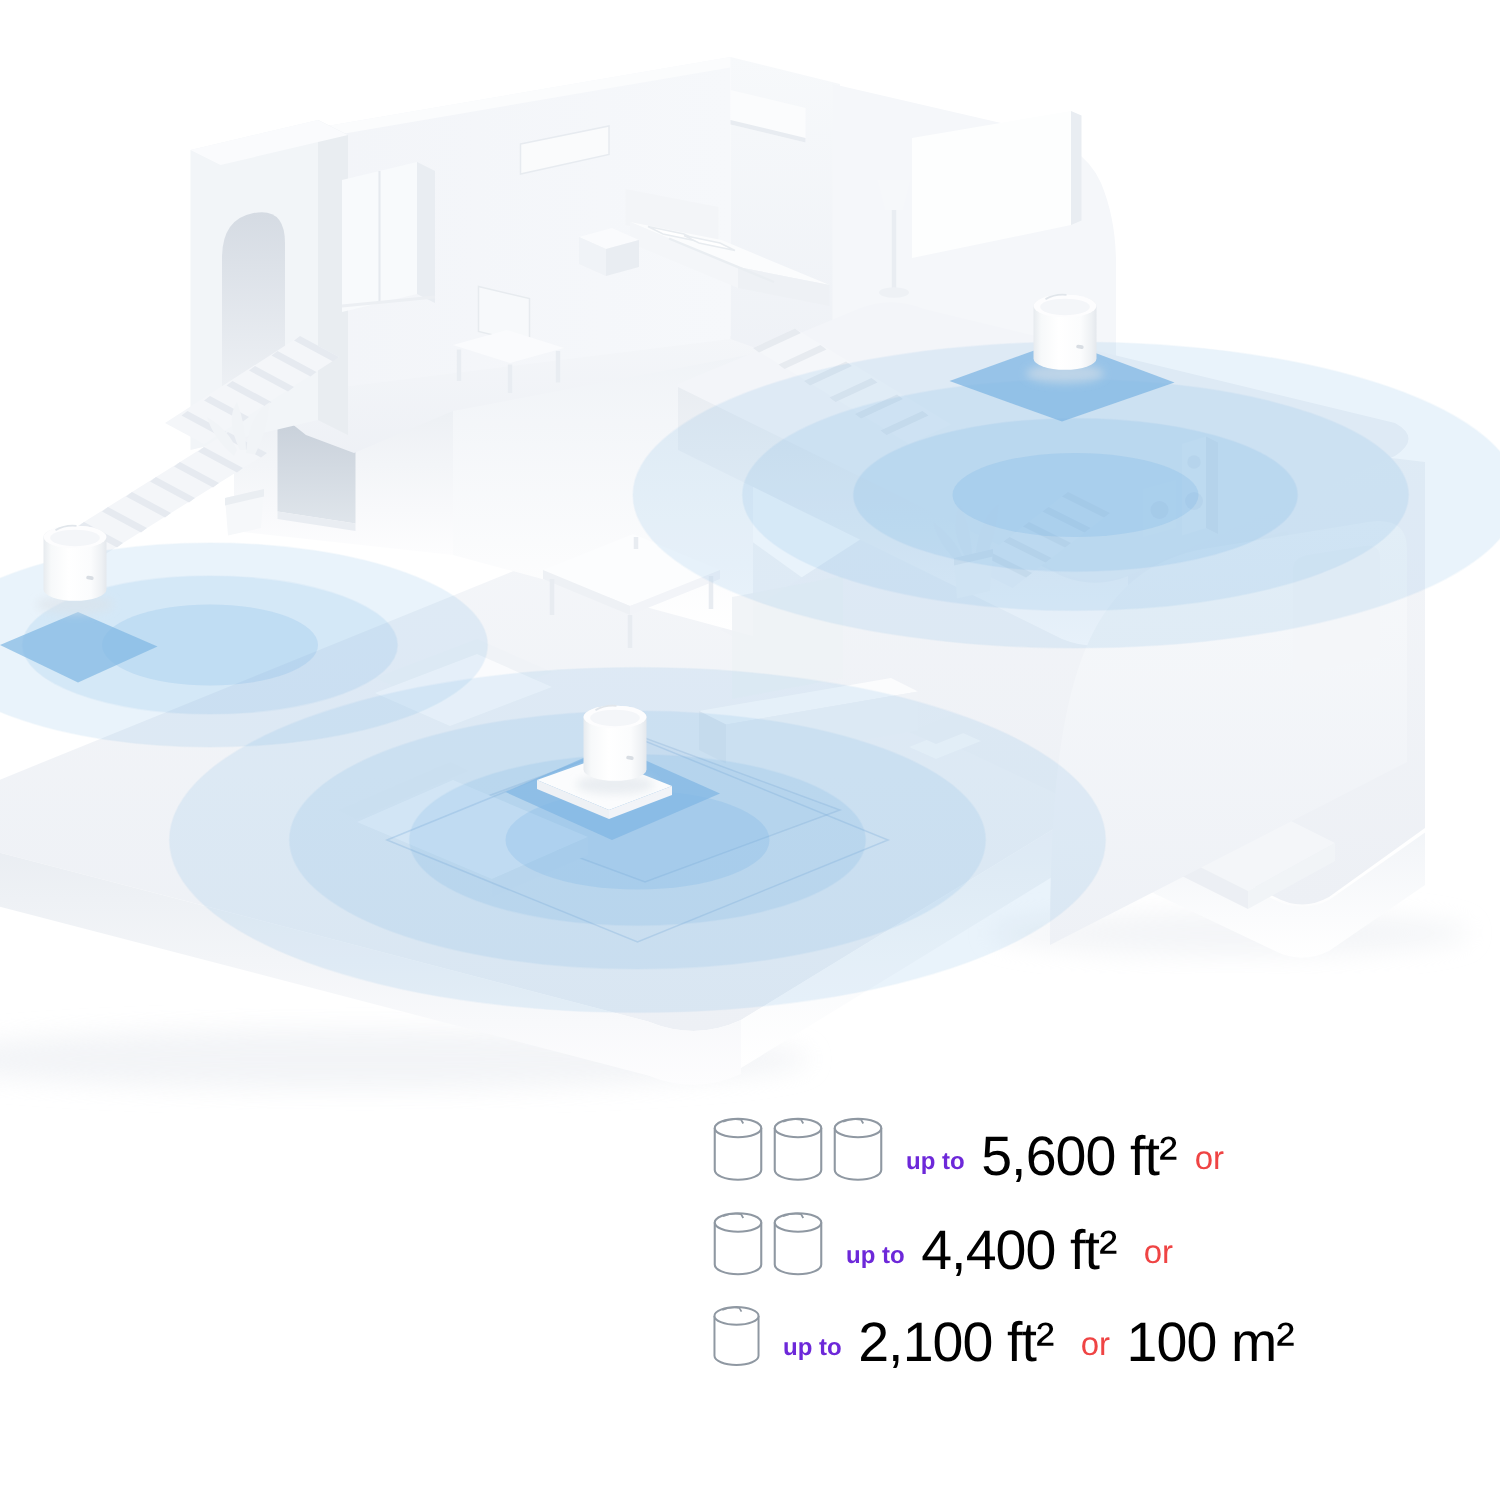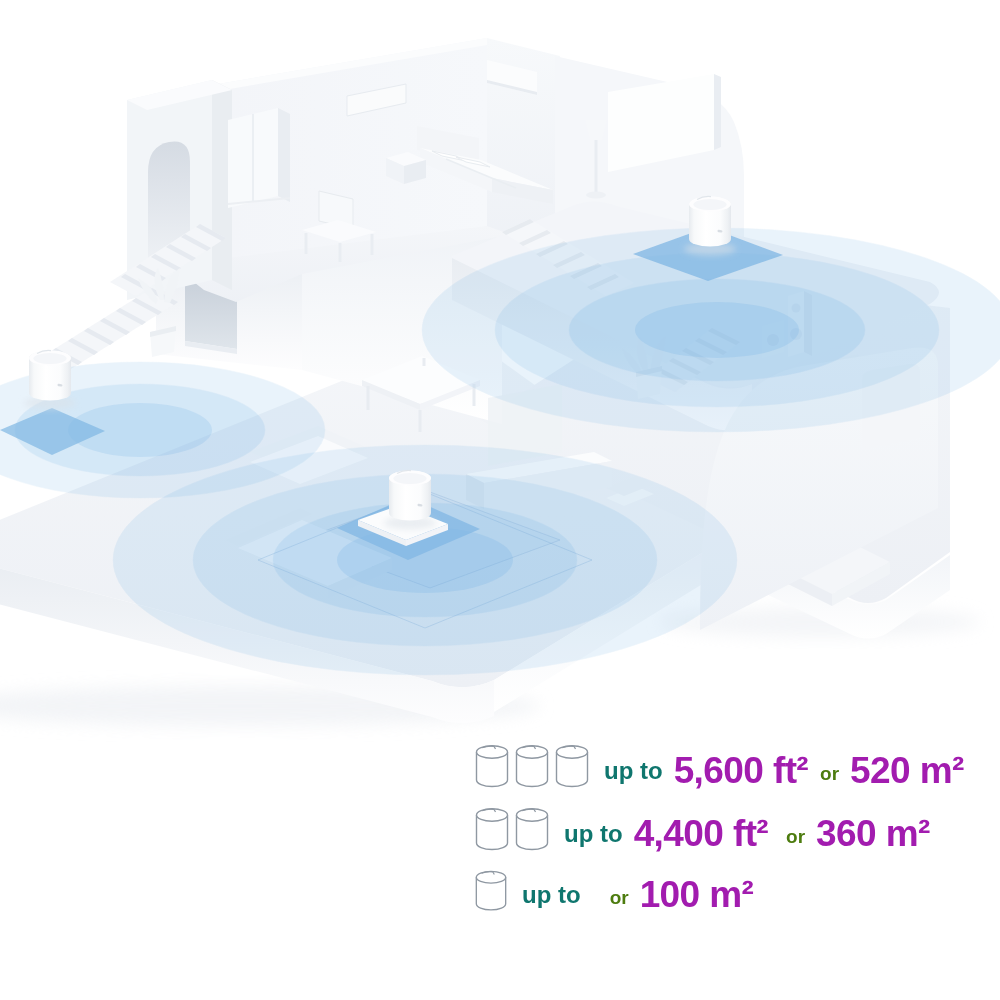--- a/index.html
+++ b/index.html
@@ -9,23 +9,23 @@
   }
   .scene-svg { position:absolute; left:0; top:0; }
   .legend { position:absolute; left:0; top:0; width:1000px; height:1000px; pointer-events:none; }
   .legend-row { position:absolute; left:473px; display:flex; align-items:flex-end; }
   .legend-row.r1 { top:744px; }
   .legend-row.r2 { top:807px; }
   .legend-row.r3 { top:869px; }
   .row-icons { display:flex; align-items:flex-end; margin-right:13px; }
   .row-icons svg { display:block; }
   .row-icons svg + svg { margin-left:2px; }
-  .prefix { font-size:24px; font-weight:700; color:#0f766e; margin:0 11px 6px 0; line-height:1; white-space:nowrap; }
-  .val { font-size:37px; font-weight:700; color:#a21caf; letter-spacing:-0.6px; line-height:1; white-space:nowrap; }
-  .conj { font-size:19px; font-weight:700; color:#4d7c0f; margin:0 11px 6px 12px; line-height:1; }
+  .prefix { font-size:16px; font-weight:700; color:#6d28d9; margin:0 11px 6px 0; line-height:1; white-space:nowrap; }
+  .val { font-size:37px; font-weight:400; color:#000000; letter-spacing:-0.6px; line-height:1; white-space:nowrap; }
+  .conj { font-size:22px; font-weight:400; color:#ef4444; margin:0 11px 6px 12px; line-height:1; }
   .legend-row.r2 .conj, .legend-row.r3 .conj { margin-left:18px; }
 </style>
 </head>
 <body>
 
 <div class="stage">
 
 <svg class="scene-svg" width="1000" height="1000" viewBox="0 0 1000 1000">
   <defs>
     <linearGradient id="gFloor" x1="0" y1="0" x2="0" y2="1">
@@ -285,49 +285,48 @@
           </svg>
       <svg width="38" height="45" viewBox="0 0 38 45">
             <path d="M3.5 8 L3.5 36 A15.5 6.5 0 0 0 34.5 36 L34.5 8" fill="#ffffff" stroke="#8f98a2" stroke-width="1.4"></path>
             <ellipse cx="19" cy="8" rx="15.5" ry="6.2" fill="#ffffff" stroke="#8f98a2" stroke-width="1.4"></ellipse>
             <path d="M9 3.8 Q15 1.4 21 2.4 L22.5 5" fill="none" stroke="#8f98a2" stroke-width="1.2"></path>
           </svg>
     </span>
     <span class="prefix">up to</span>
     <span class="val">5,600 ft²</span>
     <span class="conj">or</span>
-    <span class="val">520 m²</span>
   </div>
 
   <div class="legend-row r2">
     <span class="row-icons">
       <svg width="38" height="45" viewBox="0 0 38 45">
             <path d="M3.5 8 L3.5 36 A15.5 6.5 0 0 0 34.5 36 L34.5 8" fill="#ffffff" stroke="#8f98a2" stroke-width="1.4"></path>
             <ellipse cx="19" cy="8" rx="15.5" ry="6.2" fill="#ffffff" stroke="#8f98a2" stroke-width="1.4"></ellipse>
             <path d="M9 3.8 Q15 1.4 21 2.4 L22.5 5" fill="none" stroke="#8f98a2" stroke-width="1.2"></path>
           </svg>
       <svg width="38" height="45" viewBox="0 0 38 45">
             <path d="M3.5 8 L3.5 36 A15.5 6.5 0 0 0 34.5 36 L34.5 8" fill="#ffffff" stroke="#8f98a2" stroke-width="1.4"></path>
             <ellipse cx="19" cy="8" rx="15.5" ry="6.2" fill="#ffffff" stroke="#8f98a2" stroke-width="1.4"></ellipse>
             <path d="M9 3.8 Q15 1.4 21 2.4 L22.5 5" fill="none" stroke="#8f98a2" stroke-width="1.2"></path>
           </svg>
     </span>
     <span class="prefix">up to</span>
     <span class="val">4,400 ft²</span>
     <span class="conj">or</span>
-    <span class="val">360 m²</span>
   </div>
 
   <div class="legend-row r3">
     <span class="row-icons">
       <svg width="36" height="44" viewBox="0 0 38 45">
             <path d="M3.5 8 L3.5 36 A15.5 6.5 0 0 0 34.5 36 L34.5 8" fill="#ffffff" stroke="#8f98a2" stroke-width="1.4"></path>
             <ellipse cx="19" cy="8" rx="15.5" ry="6.2" fill="#ffffff" stroke="#8f98a2" stroke-width="1.4"></ellipse>
             <path d="M9 3.8 Q15 1.4 21 2.4 L22.5 5" fill="none" stroke="#8f98a2" stroke-width="1.2"></path>
           </svg>
     </span>
     <span class="prefix">up to</span>
+    <span class="val">2,100 ft²</span>
     <span class="conj">or</span>
     <span class="val">100 m²</span>
   </div>
 
 </div>
 </div>
 
 </body></html>

